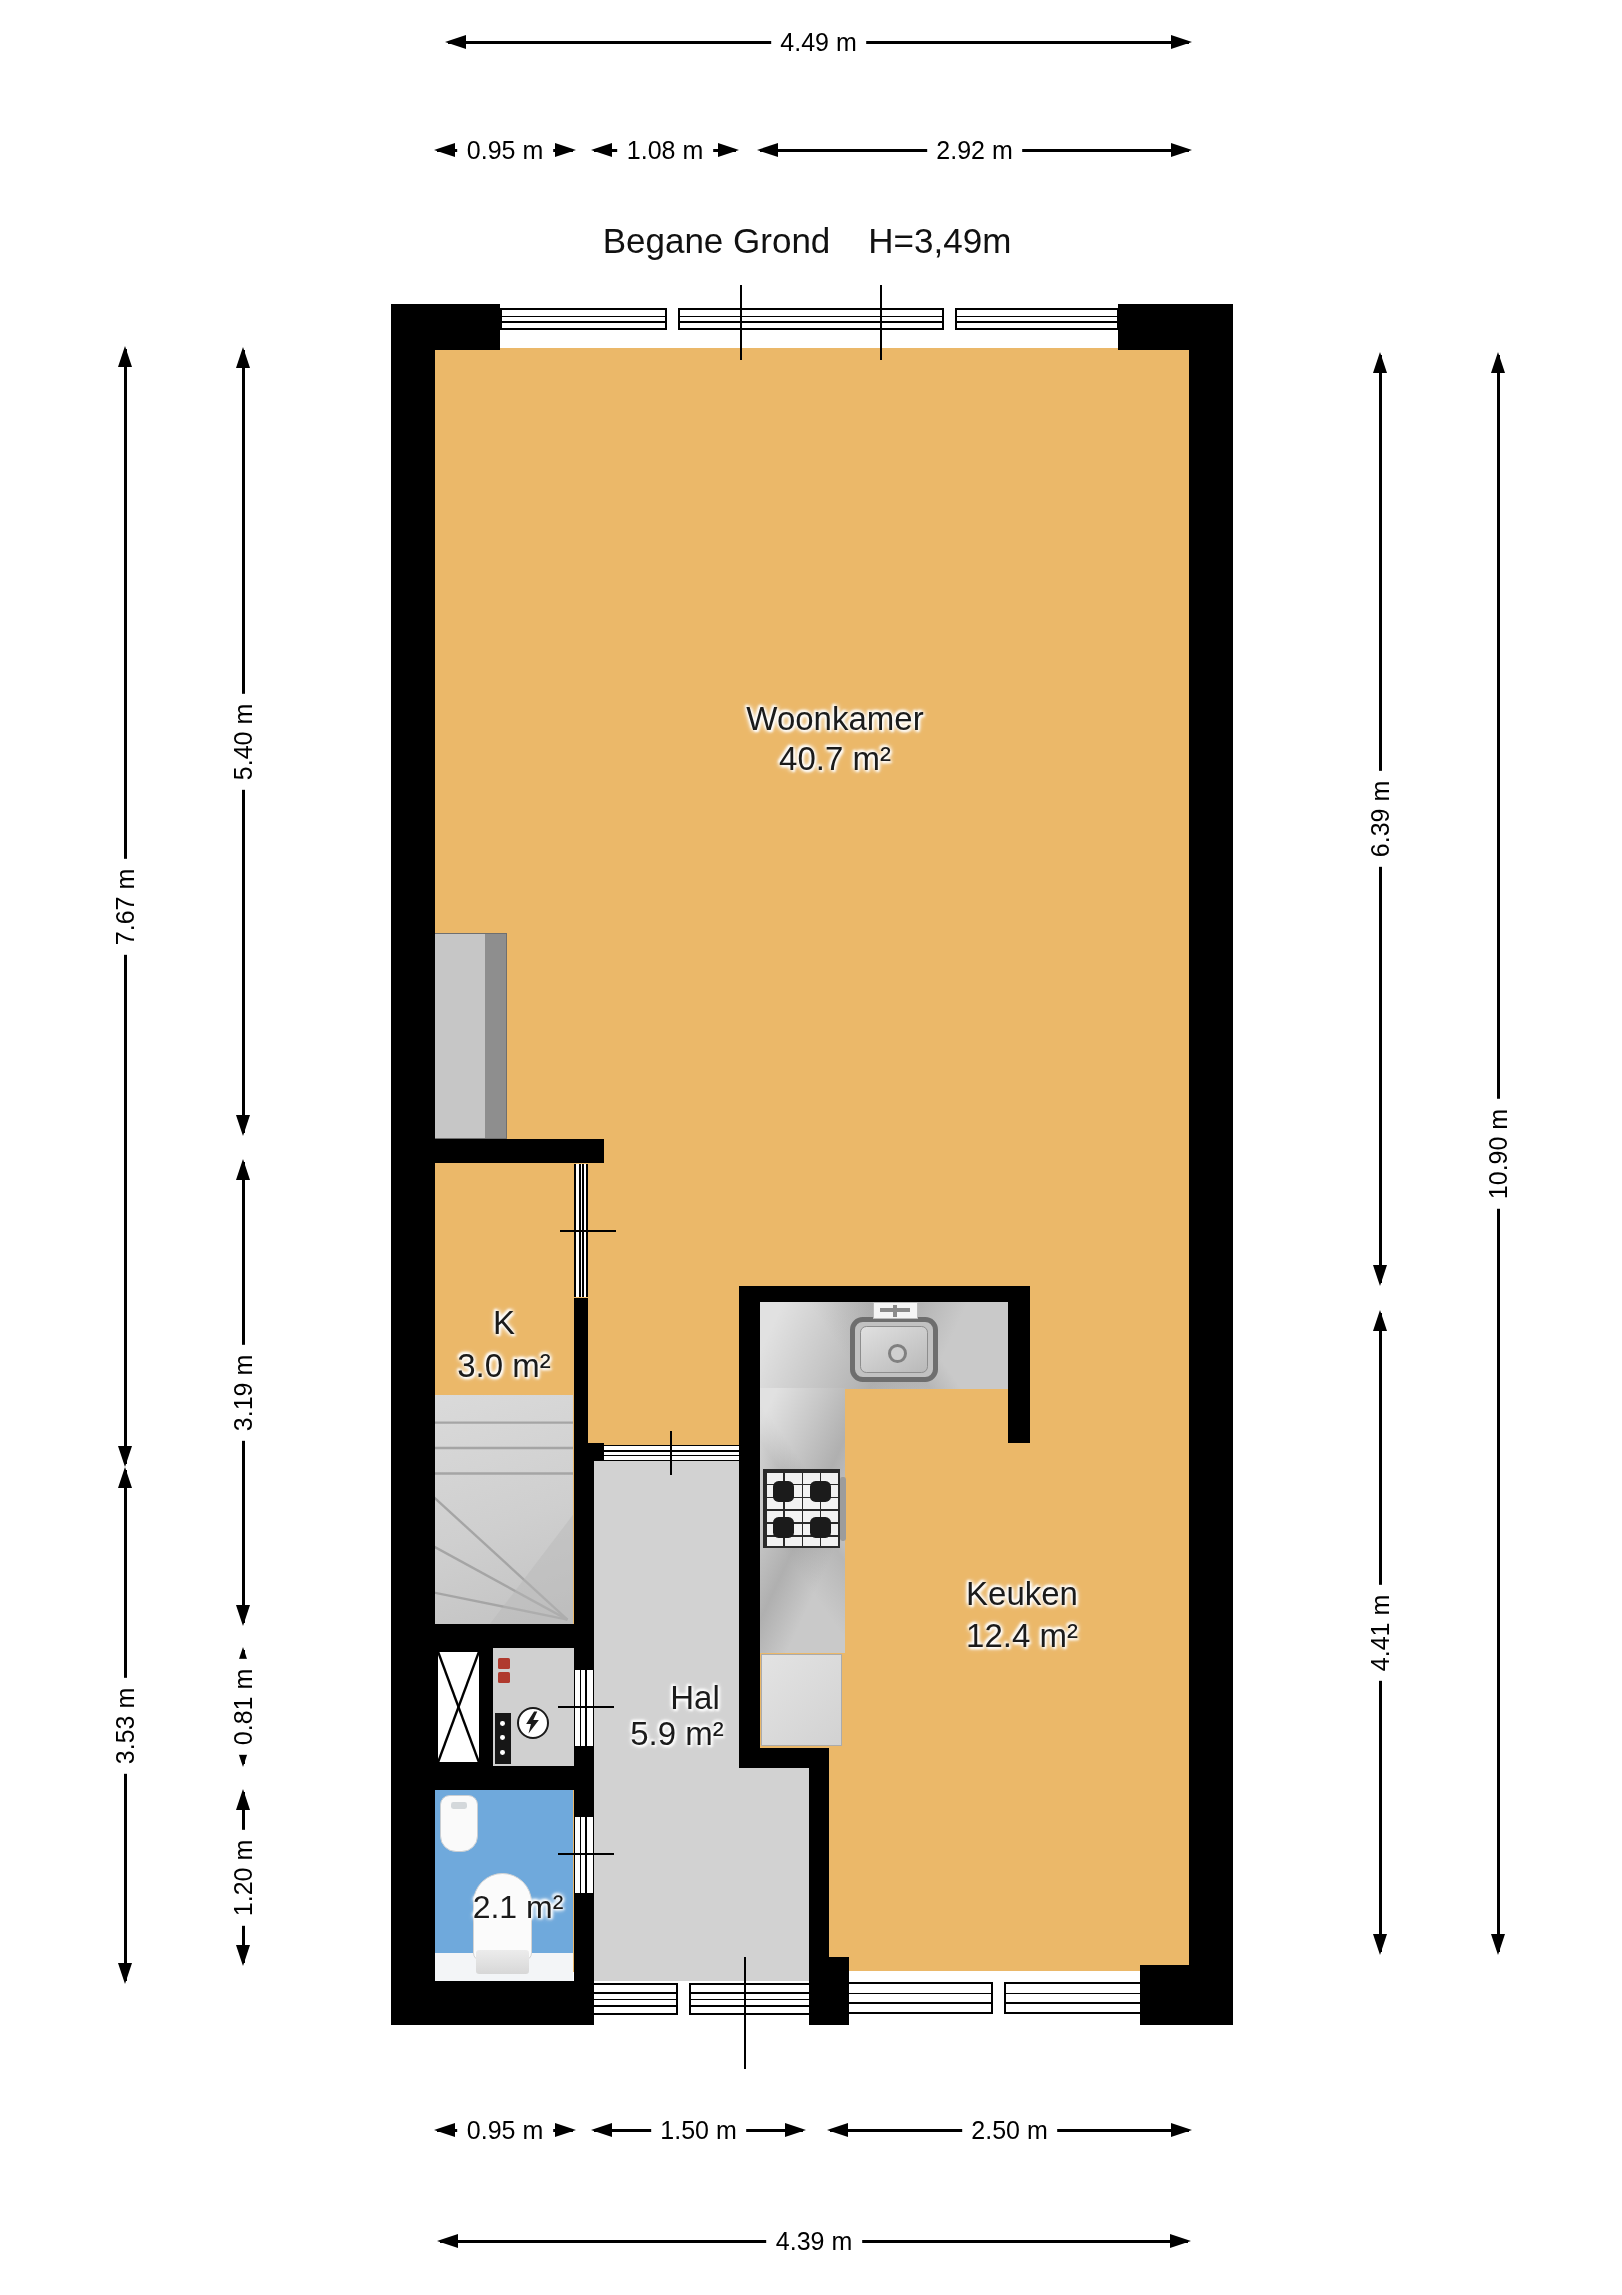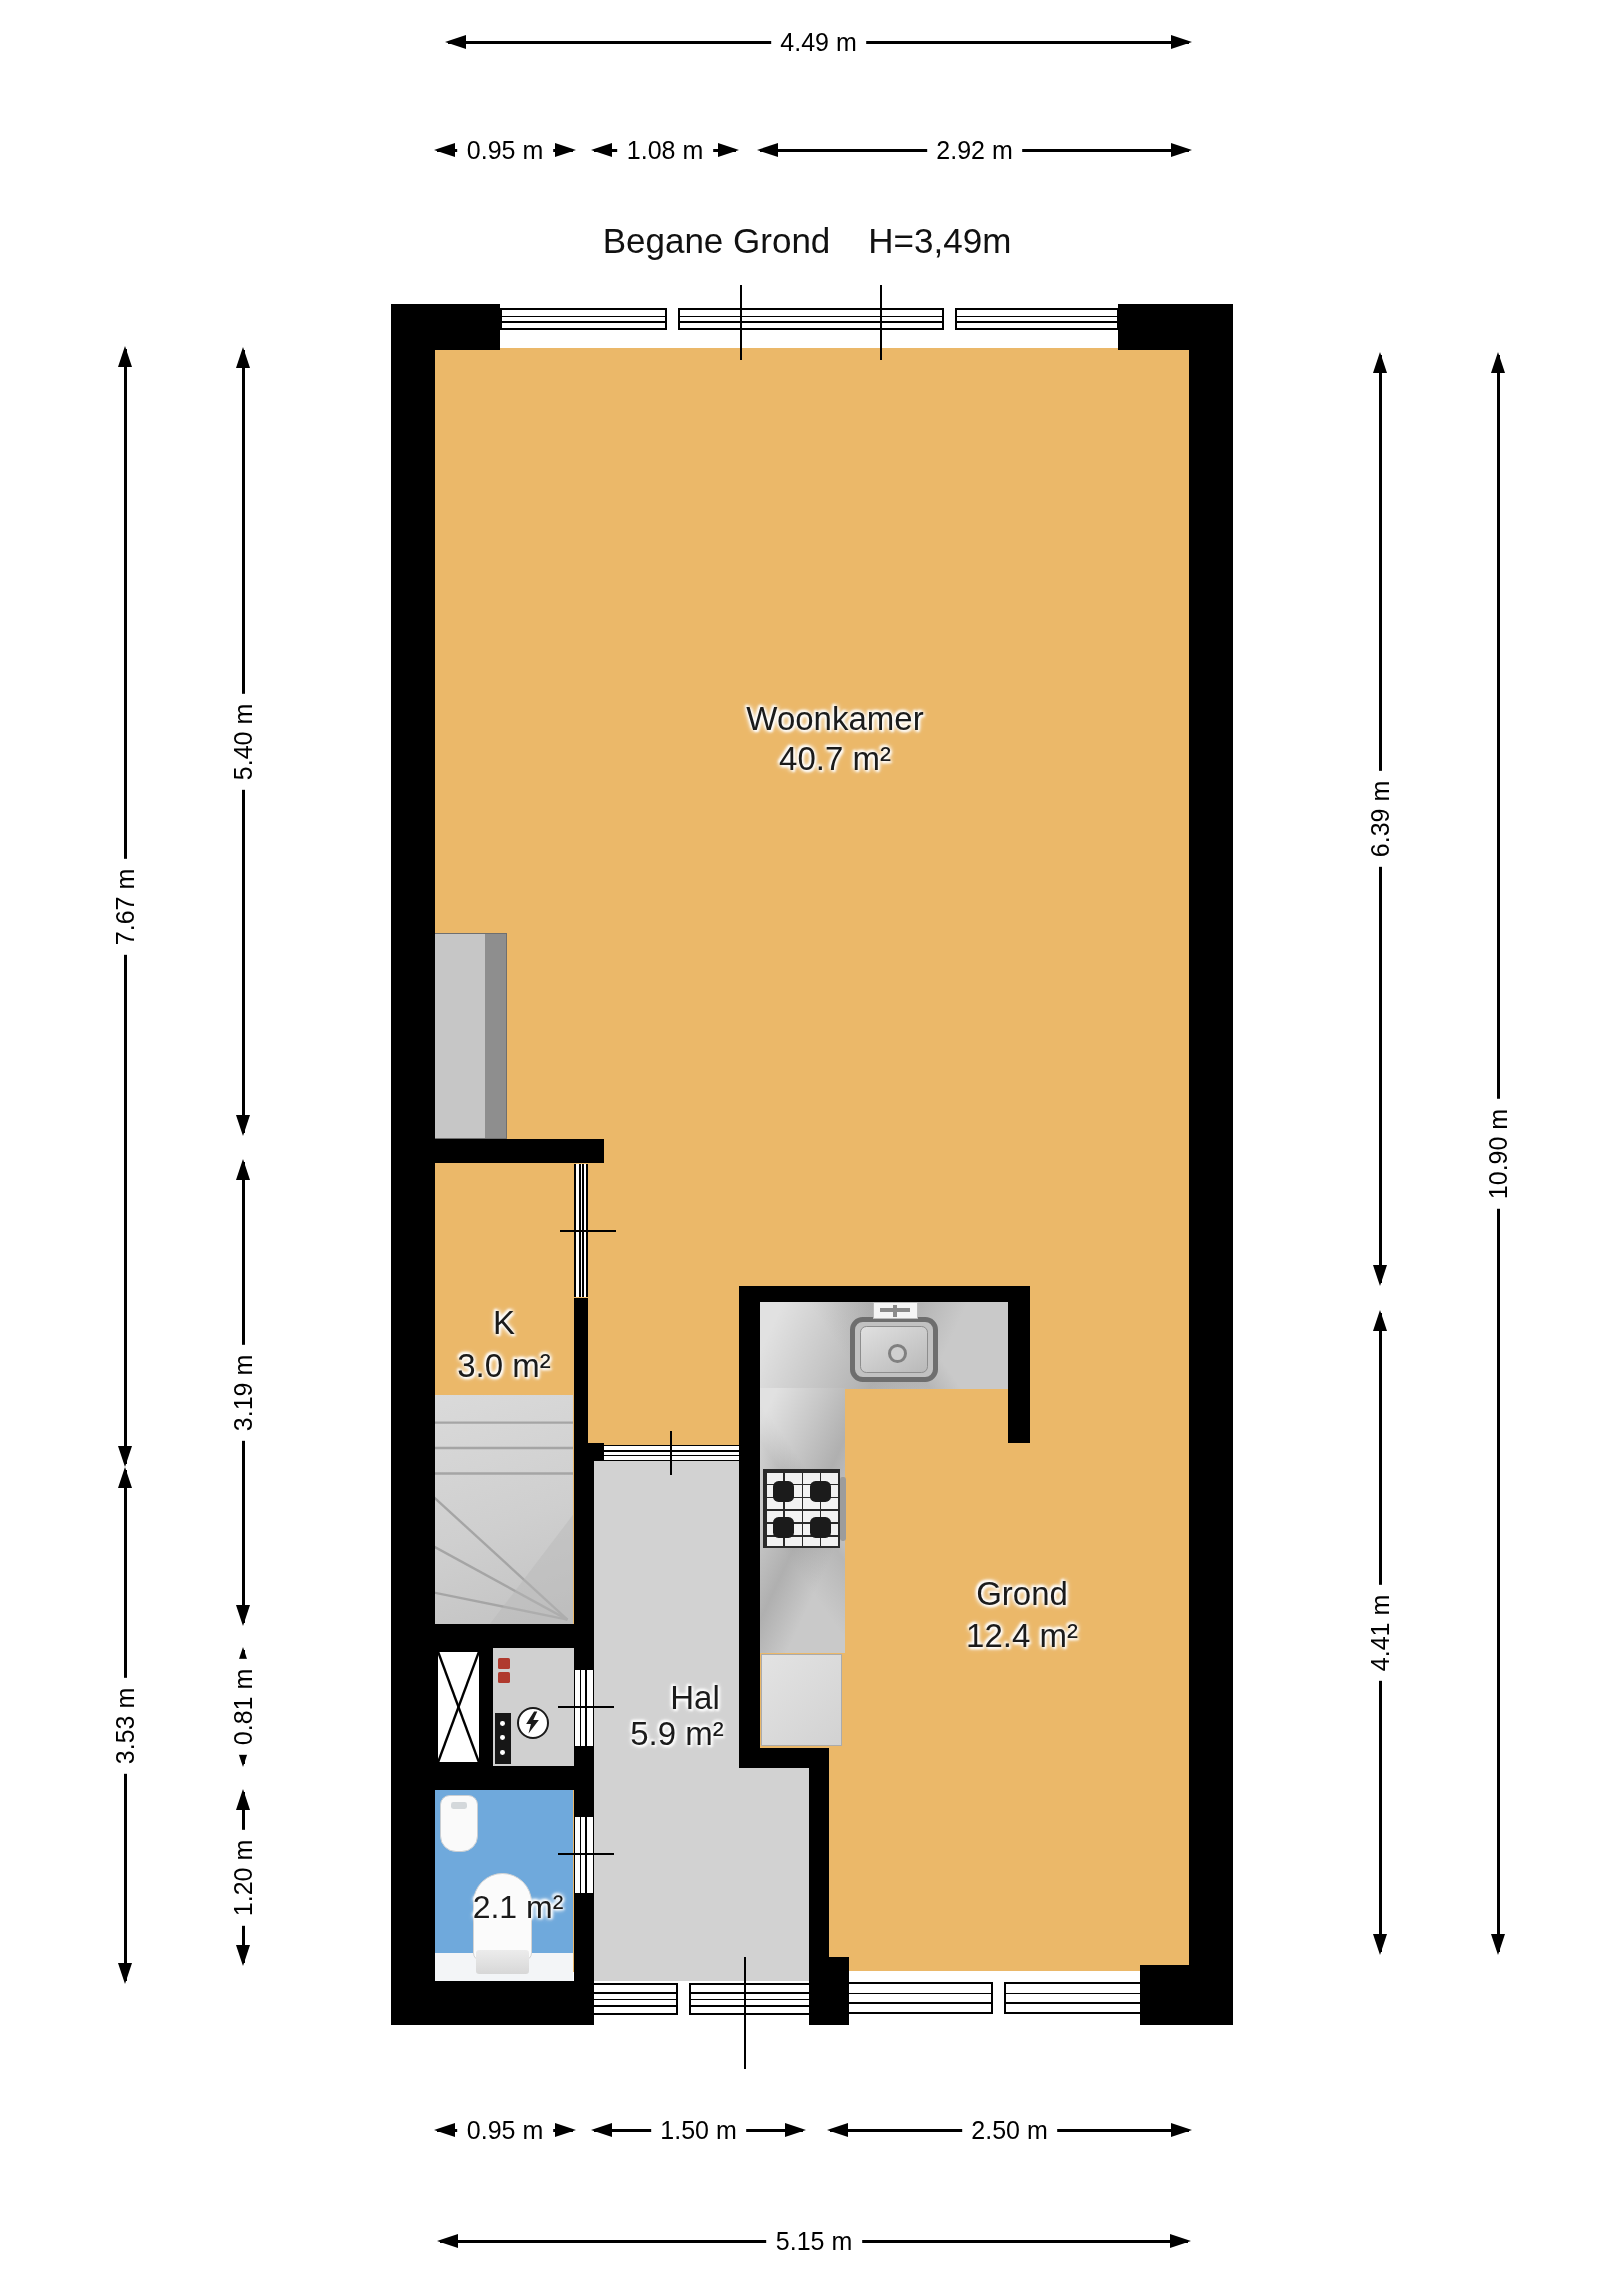--- a/index.html
+++ b/index.html
@@ -138,21 +138,21 @@
 <div class="dimh" style="left:828px;top:2123px;width:363px">
     <i class="ln"></i>
     <i class="al"></i>
     <i class="ar"></i>
     <b class="dl">2.50 m</b>
   </div>
 <div class="dimh" style="left:438px;top:2234px;width:752px">
     <i class="ln"></i>
     <i class="al"></i>
     <i class="ar"></i>
-    <b class="dl">5.15 m</b>
+    <b class="dl">4.39 m</b>
   </div>
 
 <div class="fl orange" style="left:434px;top:348px;width:755px;height:1624px"></div>
 
 <div class="fl" style="left:434px;top:933px;width:73px;height:206px;background:#c6c6c6;border:0.8px solid #6f6f6f;box-sizing:border-box">
   <div class="abs" style="right:0;top:0;bottom:0;width:21.5px;background:#8e8e8e"></div>
 </div>
 
 <div class="fl gray" style="left:594px;top:1461px;width:166px;height:520px"></div>
 <div class="fl gray" style="left:760px;top:1768px;width:49px;height:213px"></div>
@@ -291,18 +291,18 @@
 <div class="winh" style="left:849px;top:1982px;width:291px;height:32px">
   <i class="wl" style="top:8.8px"></i>
     <i class="wl" style="top:18.3px"></i>
   <span class="wbreak" style="left:142px"></span>
 </div>
 
 <div class="rlabel" style="left:835px;top:719px">Woonkamer</div>
 <div class="rlabel" style="left:835px;top:759px">40.7 m²</div>
 <div class="rlabel" style="left:504px;top:1323px">K</div>
 <div class="rlabel" style="left:504px;top:1366px">3.0 m²</div>
-<div class="rlabel" style="left:1022px;top:1594px">Grond</div>
+<div class="rlabel" style="left:1022px;top:1594px">Keuken</div>
 <div class="rlabel" style="left:1022px;top:1636px">12.4 m²</div>
 <div class="rlabel" style="left:695px;top:1698px">Hal</div>
 <div class="rlabel" style="left:677px;top:1734px">5.9 m²</div>
 <div class="rlabel" style="left:518px;top:1907px;font-size:32px">2.1 m²</div>
 
 
 </body></html>

